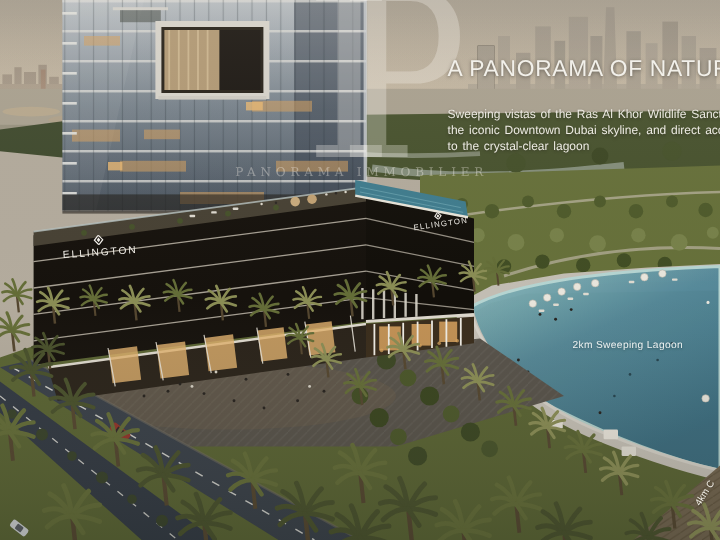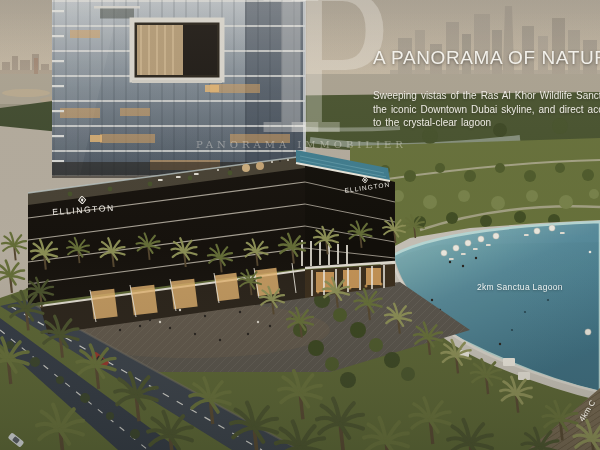--- a/index.html
+++ b/index.html
@@ -529,16 +529,16 @@
   <div class="sign-text">ELLINGTON</div>
 </div>
 
 <div class="headline">A PANORAMA OF NATURE</div>
 <div class="body-copy">
   <div>Sweeping vistas of the Ras Al Khor Wildlife Sanctua</div>
   <div>the iconic Downtown Dubai skyline, and direct acce</div>
   <div>to the crystal-clear lagoon</div>
 </div>
 
-<div class="lagoon-label">2km Sanctua Lagoon</div>
+<div class="lagoon-label">2km Sweeping Lagoon</div>
 <div class="promenade-label">4km C</div>
 
 </div>
 
 </body></html>

